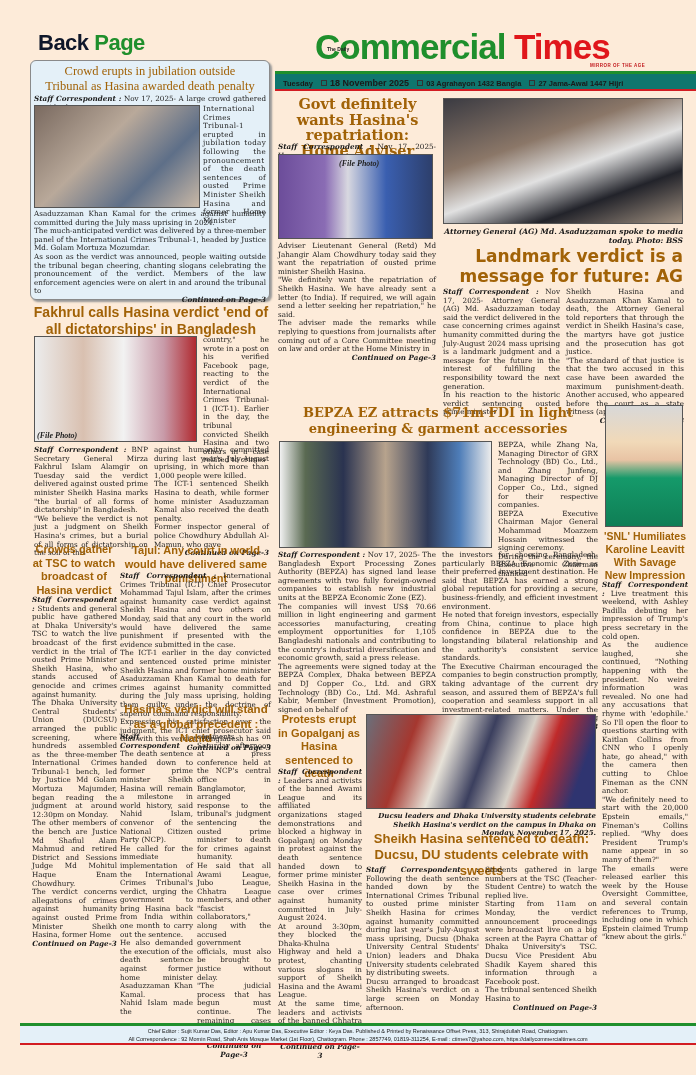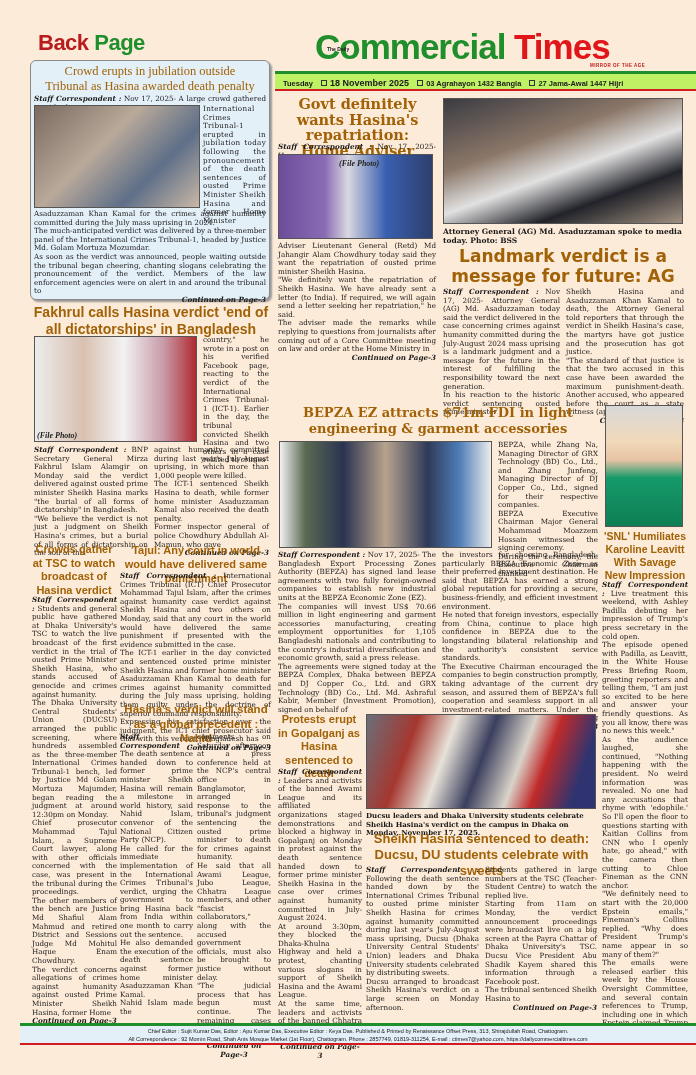--- a/index.html
+++ b/index.html
@@ -5,37 +5,37 @@
   * { box-sizing: border-box; margin: 0; padding: 0; }
   html, body { width: 696px; height: 1075px; background: #fdebd9; overflow: hidden; }
   body { position: relative; font-family: "Liberation Serif", "DejaVu Serif", serif; color: #1a1a1a; }
   .abs { position: absolute; }
   .just { text-align: justify; }
   .body-text { font-size: 7.2px; line-height: 8.6px; font-family: "DejaVu Serif", serif; }
   .byline { font-style: italic; font-weight: bold; }
   .cont { font-style: italic; font-weight: bold; float: right; }
   .photo { background: linear-gradient(135deg,#7a6a60,#b9a99a 40%,#5e6f88 70%,#c9b8a6); border: 1px solid #555; padding-left: 36px; }
   .photo-label { position: absolute; font-style: italic; font-weight: bold; font-size: 8px; color: #222; }
-  .caption { font-weight: bold; font-size: 7.5px; text-align: left; line-height: 9px; font-family: "DejaVu Serif", serif; }
+  .caption { font-style: italic; font-weight: bold; font-size: 7.5px; text-align: right; line-height: 9px; font-family: "DejaVu Serif", serif; }
   .hl { font-weight: bold; text-align: center; color: #a16207; }
   .hl-serif { font-family: "DejaVu Serif", serif; }
-  .hl-sans { font-family: "DejaVu Sans", sans-serif; }
+  .hl-sans { font-family: "DejaVu Sans", sans-serif; text-align: right; }
   .hl-narrow { font-family: "Liberation Sans", sans-serif; }
   p { margin: 0; }
 
   
   .back-page { left: 38px; top: 30px; font-family: "Liberation Sans", sans-serif; font-weight: bold; font-size: 22px; letter-spacing: -0.5px; }
-  .bp-back { color: #b91c1c; }
+  .bp-back { color: #0f172a; }
   .bp-page { color: #1f8f2c; }
   .mast { left: 315px; top: 28px; font-family: "Liberation Sans", sans-serif; font-weight: bold; font-size: 35px; letter-spacing: -1px; line-height: 38px; }
   .mast-daily { position: absolute; left: 12px; top: 2px; font-size: 5px; color: #222; letter-spacing: 0; }
   .mast-c { color: #1f8f2c; }
   .mast-t { color: #e0161b; }
   .mast-motto { left: 590px; top: 63px; font-size: 4.5px; color: #c0161b; font-weight: bold; font-family: "Liberation Sans", sans-serif; letter-spacing: 0.5px; }
-  .date-bar { left: 275px; top: 71px; width: 421px; height: 20px; border-top: 3px solid #1f8f2c; background: #bef264; border-bottom: 2px solid #d21c22; font-family: "Liberation Sans", sans-serif; font-weight: bold; font-size: 7.5px; padding: 4px 8px; white-space: nowrap; }
+  .date-bar { left: 275px; top: 71px; width: 421px; height: 20px; border-top: 3px solid #1f8f2c; background: #0f766e; border-bottom: 2px solid #d21c22; font-family: "Liberation Sans", sans-serif; font-weight: bold; font-size: 7.5px; padding: 4px 8px; white-space: nowrap; }
   .date-bar .big { font-size: 9px; }
   .sq { display: inline-block; width: 6px; height: 6px; border: 1px solid #333; margin: 0 3px 0 6px; vertical-align: 0px; }
 
   
   .box1 { left: 30px; top: 60px; width: 240px; height: 240px; background: #e4f0f8; border: 1px solid #8a8a8a; border-radius: 6px; box-shadow: 2px 2px 2px #999; }
 
   
   .footer { left: 20px; top: 1023px; width: 676px; height: 22px; border-top: 3px solid #1f8f2c; border-bottom: 2px solid #d21c22; background: #e4f0f8; font-family: "Liberation Sans", sans-serif; font-size: 5.5px; text-align: center; line-height: 7.5px; padding-top: 2px; }
 </style>
 </head>
@@ -101,34 +101,33 @@
   <p>Sheikh Hasina and Asaduzzaman Khan Kamal to death, the Attorney General told reporters that through the verdict in Sheikh Hasina's case, the martyrs have got justice and the prosecution has got justice.</p>
   <p><span>"The standard of that justice is that the two accused in this case have been awarded the maximum punishment-death. Another accused, who appeared before the court as a state witness (approver), has been</span> <span class="cont">Continued on Page-3</span></p>
 </div>
 
 <div class="abs hl hl-narrow" style="left:32px;top:304px;width:238px;font-size:14px;line-height:17px;">Fakhrul calls Hasina verdict 'end of all dictatorships' in Bangladesh</div>
 <div class="abs photo" style="left:34px;top:336px;width:163px;height:106px;background:linear-gradient(90deg,#ececec,#d9c0b0 30%,#f2f2f2 55%,#c89aa8 80%,#b02a30);">
   <span class="photo-label" style="left:2px;top:94px;">(File Photo)</span>
 </div>
 <div class="abs body-text just" style="left:203px;top:336px;width:66px;">country," he wrote in a post on his verified Facebook page, reacting to the verdict of the International Crimes Tribunal-1 (ICT-1). Earlier in the day, the tribunal convicted Sheikh Hasina and two others in a case related to crimes</div>
 <div class="abs body-text just" style="left:34px;top:446px;width:114px;">
-  <p><span class="byline">Staff Correspondent :</span><span> BNP Secretary General Mirza Fakhrul Islam Alamgir on Monday said the verdict delivered against ousted prime minister Sheikh Hasina marks "the burial of all forms of dictatorship" in Bangladesh.</span></p>
+  <p><span class="byline">Staff Correspondent :</span><span> BNP Secretary General Mirza Fakhrul Islam Alamgir on Tuesday said the verdict delivered against ousted prime minister Sheikh Hasina marks "the burial of all forms of dictatorship" in Bangladesh.</span></p>
   <p>"We believe the verdict is not just a judgment on Sheikh Hasina's crimes, but a burial of all forms of dictatorship on the soil of this</p>
 </div>
 <div class="abs body-text just" style="left:154px;top:446px;width:115px;">
   <p>against humanity committed during last year's July-August uprising, in which more than 1,000 people were killed.</p>
   <p>The ICT-1 sentenced Sheikh Hasina to death, while former home minister Asaduzzaman Kamal also received the death penalty.</p>
   <p><span>Former inspector general of police Chowdhury Abdullah Al-Mamun, who gave</span> <span class="cont">Continued on Page-3</span></p>
 </div>
 
 <div class="abs hl hl-narrow" style="left:31px;top:543px;width:86px;font-size:11px;line-height:13.5px;">Crowds gather at TSC to watch broadcast of Hasina verdict</div>
 <div class="abs body-text just" style="left:32px;top:596px;width:85px;">
   <p><span class="byline">Staff Correspondent :</span><span> Students and general public have gathered at Dhaka University's TSC to watch the live broadcast of the first verdict in the trial of ousted Prime Minister Sheikh Hasina, who stands accused of genocide and crimes against humanity.</span></p>
   <p>The Dhaka University Central Students' Union (DUCSU) arranged the public screening, where hundreds assembled as the three-member International Crimes Tribunal-1 bench, led by Justice Md Golam Mortuza Majumder, began reading the judgment at around 12:30pm on Monday.</p>
-  <p>Chief prosecutor Mohammad Tajul Islam, a Supreme Court lawyer, along with other officials concerned with the case, was present in the tribunal during the proceedings.</p>
   <p>The other members of the bench are Justice Md Shafiul Alam Mahmud and retired District and Sessions Judge Md Mohitul Haque Enam Chowdhury.</p>
   <p>The verdict concerns allegations of crimes against humanity against ousted Prime Minister Sheikh Hasina, former Home</p>
   <p style="text-align:center;"><span class="byline">Continued on Page-3</span></p>
 </div>
 
 <div class="abs hl hl-narrow" style="left:120px;top:543px;width:152px;font-size:11px;line-height:14px;">Tajul: Any court in world would have delivered same punishment</div>
 <div class="abs body-text just" style="left:120px;top:572px;width:151px;">
   <p><span class="byline">Staff Correspondent :</span><span> International Crimes Tribunal (ICT) Chief Prosecutor Mohammad Tajul Islam, after the crimes against humanity case verdict against Sheikh Hasina and two others on Monday, said that any court in the world would have delivered the same punishment if presented with the evidence submitted in the case.</span></p>
   <p>The ICT-1 earlier in the day convicted and sentenced ousted prime minister Sheikh Hasina and former home minister Asaduzzaman Khan Kamal to death for crimes against humanity committed during the July mass uprising, holding them guilty under the doctrine of superior command responsibility.</p>
   <p><span>Expressing his satisfaction over the judgment, the ICT chief prosecutor said that with this verdict, Bangladesh has</span> <span class="cont">Continued on Page-3</span></p>
@@ -163,21 +162,20 @@
 <div class="abs body-text just" style="left:442px;top:551px;width:156px;">
   <p>the investors for choosing Bangladesh- particularly BEPZA Economic Zone- as their preferred investment destination. He said that BEPZA has earned a strong global reputation for providing a secure, business-friendly, and efficient investment environment.</p>
   <p> He noted that foreign investors, especially from China, continue to place high confidence in BEPZA due to the longstanding bilateral relationship and the authority's consistent service standards.</p>
   <p><span> The Executive Chairman encouraged the companies to begin construction promptly, taking advantage of the current dry season, and assured them of BEPZA's full cooperation and seamless support in all investment-related matters. Under the agreement, DJ Copper Co., Ltd., a Hong Kong-</span> <span class="cont">Continued on Page-3</span></p>
 </div>
 
 <div class="abs photo" style="left:605px;top:405px;width:78px;height:122px;background:linear-gradient(180deg,#d8d8d8,#f1d9b8 30%,#e8c3a4 45%,#159a6a 60%,#0f7e55);"></div>
 <div class="abs hl hl-narrow" style="left:602px;top:530px;width:86px;font-size:10.5px;line-height:13px;">'SNL' Humiliates Karoline Leavitt With Savage New Impression</div>
 <div class="abs body-text just" style="left:602px;top:581px;width:86px;">
   <p><span class="byline">Staff Correspondent :</span><span> Live treatment this weekend, with Ashley Padilla debuting her impression of Trump's press secretary in the cold open.</span></p>
-  <p>The episode opened with Padilla, as Leavitt, in the White House Press Briefing Room, greeting reporters and telling them, "I am just so excited to be here and answer your friendly questions. As you all know, there was no news this week."</p>
   <p>As the audience laughed, she continued, "Nothing happening with the president. No weird information was revealed. No one had any accusations that rhyme with 'edophile.' So I'll open the floor to questions starting with Kaitlan Collins from CNN who I openly hate, go ahead," with the camera then cutting to Chloe Fineman as the CNN anchor.</p>
   <p>"We definitely need to start with the 20,000 Epstein emails," Fineman's Collins replied. "Why does President Trump's name appear in so many of them?"</p>
   <p>The emails were released earlier this week by the House Oversight Committee, and several contain references to Trump, including one in which Epstein claimed Trump "knew about the girls."</p>
 </div>
 
 <div class="abs hl hl-narrow" style="left:276px;top:713px;width:86px;font-size:11px;line-height:13.5px;">Protests erupt in Gopalganj as Hasina sentenced to death</div>
 <div class="abs body-text just" style="left:278px;top:768px;width:84px;">
   <p><span class="byline">Staff Correspondent :</span><span> Leaders and activists of the banned Awami League and its affiliated organizations staged demonstrations and blocked a highway in Gopalganj on Monday in protest against the death sentence handed down to former prime minister Sheikh Hasina in the case over crimes against humanity committed in July-August 2024.</span></p>
   <p>At around 3:30pm, they blocked the Dhaka-Khulna Highway and held a protest, chanting various slogans in support of Sheikh Hasina and the Awami League.</p>
   <p>At the same time, leaders and activists of the banned Chhatra League held a protest march in Tungipara</p>

